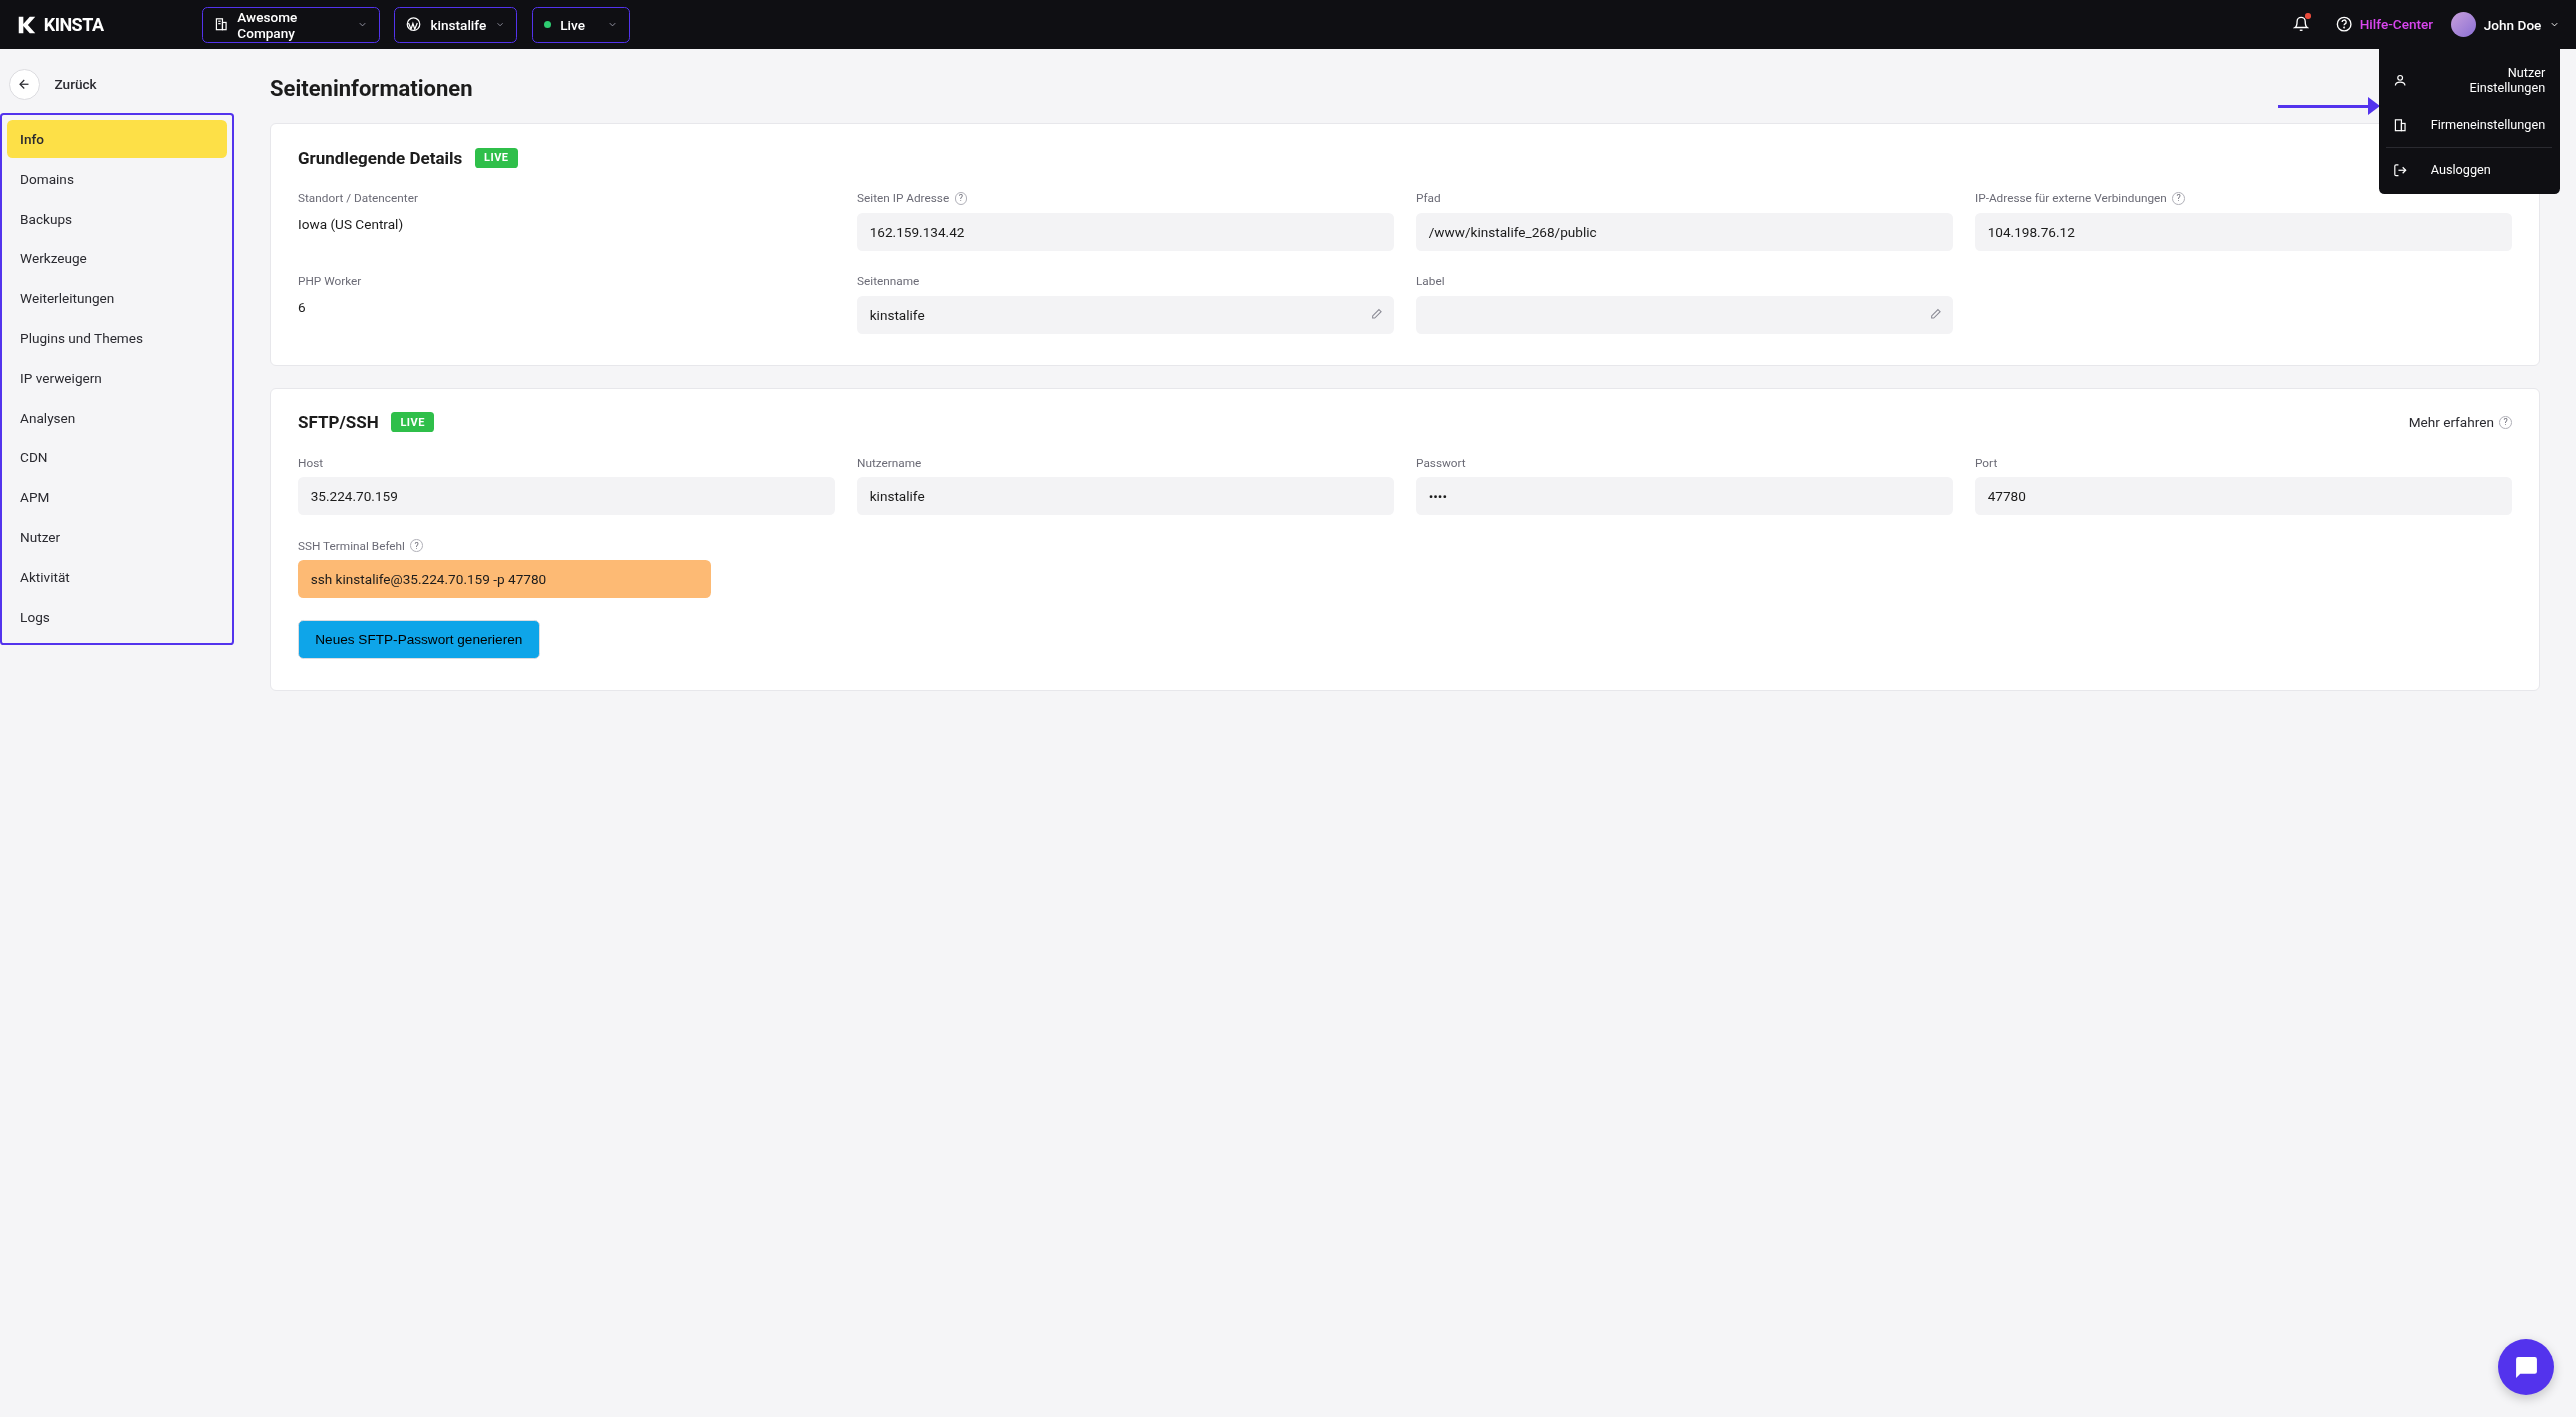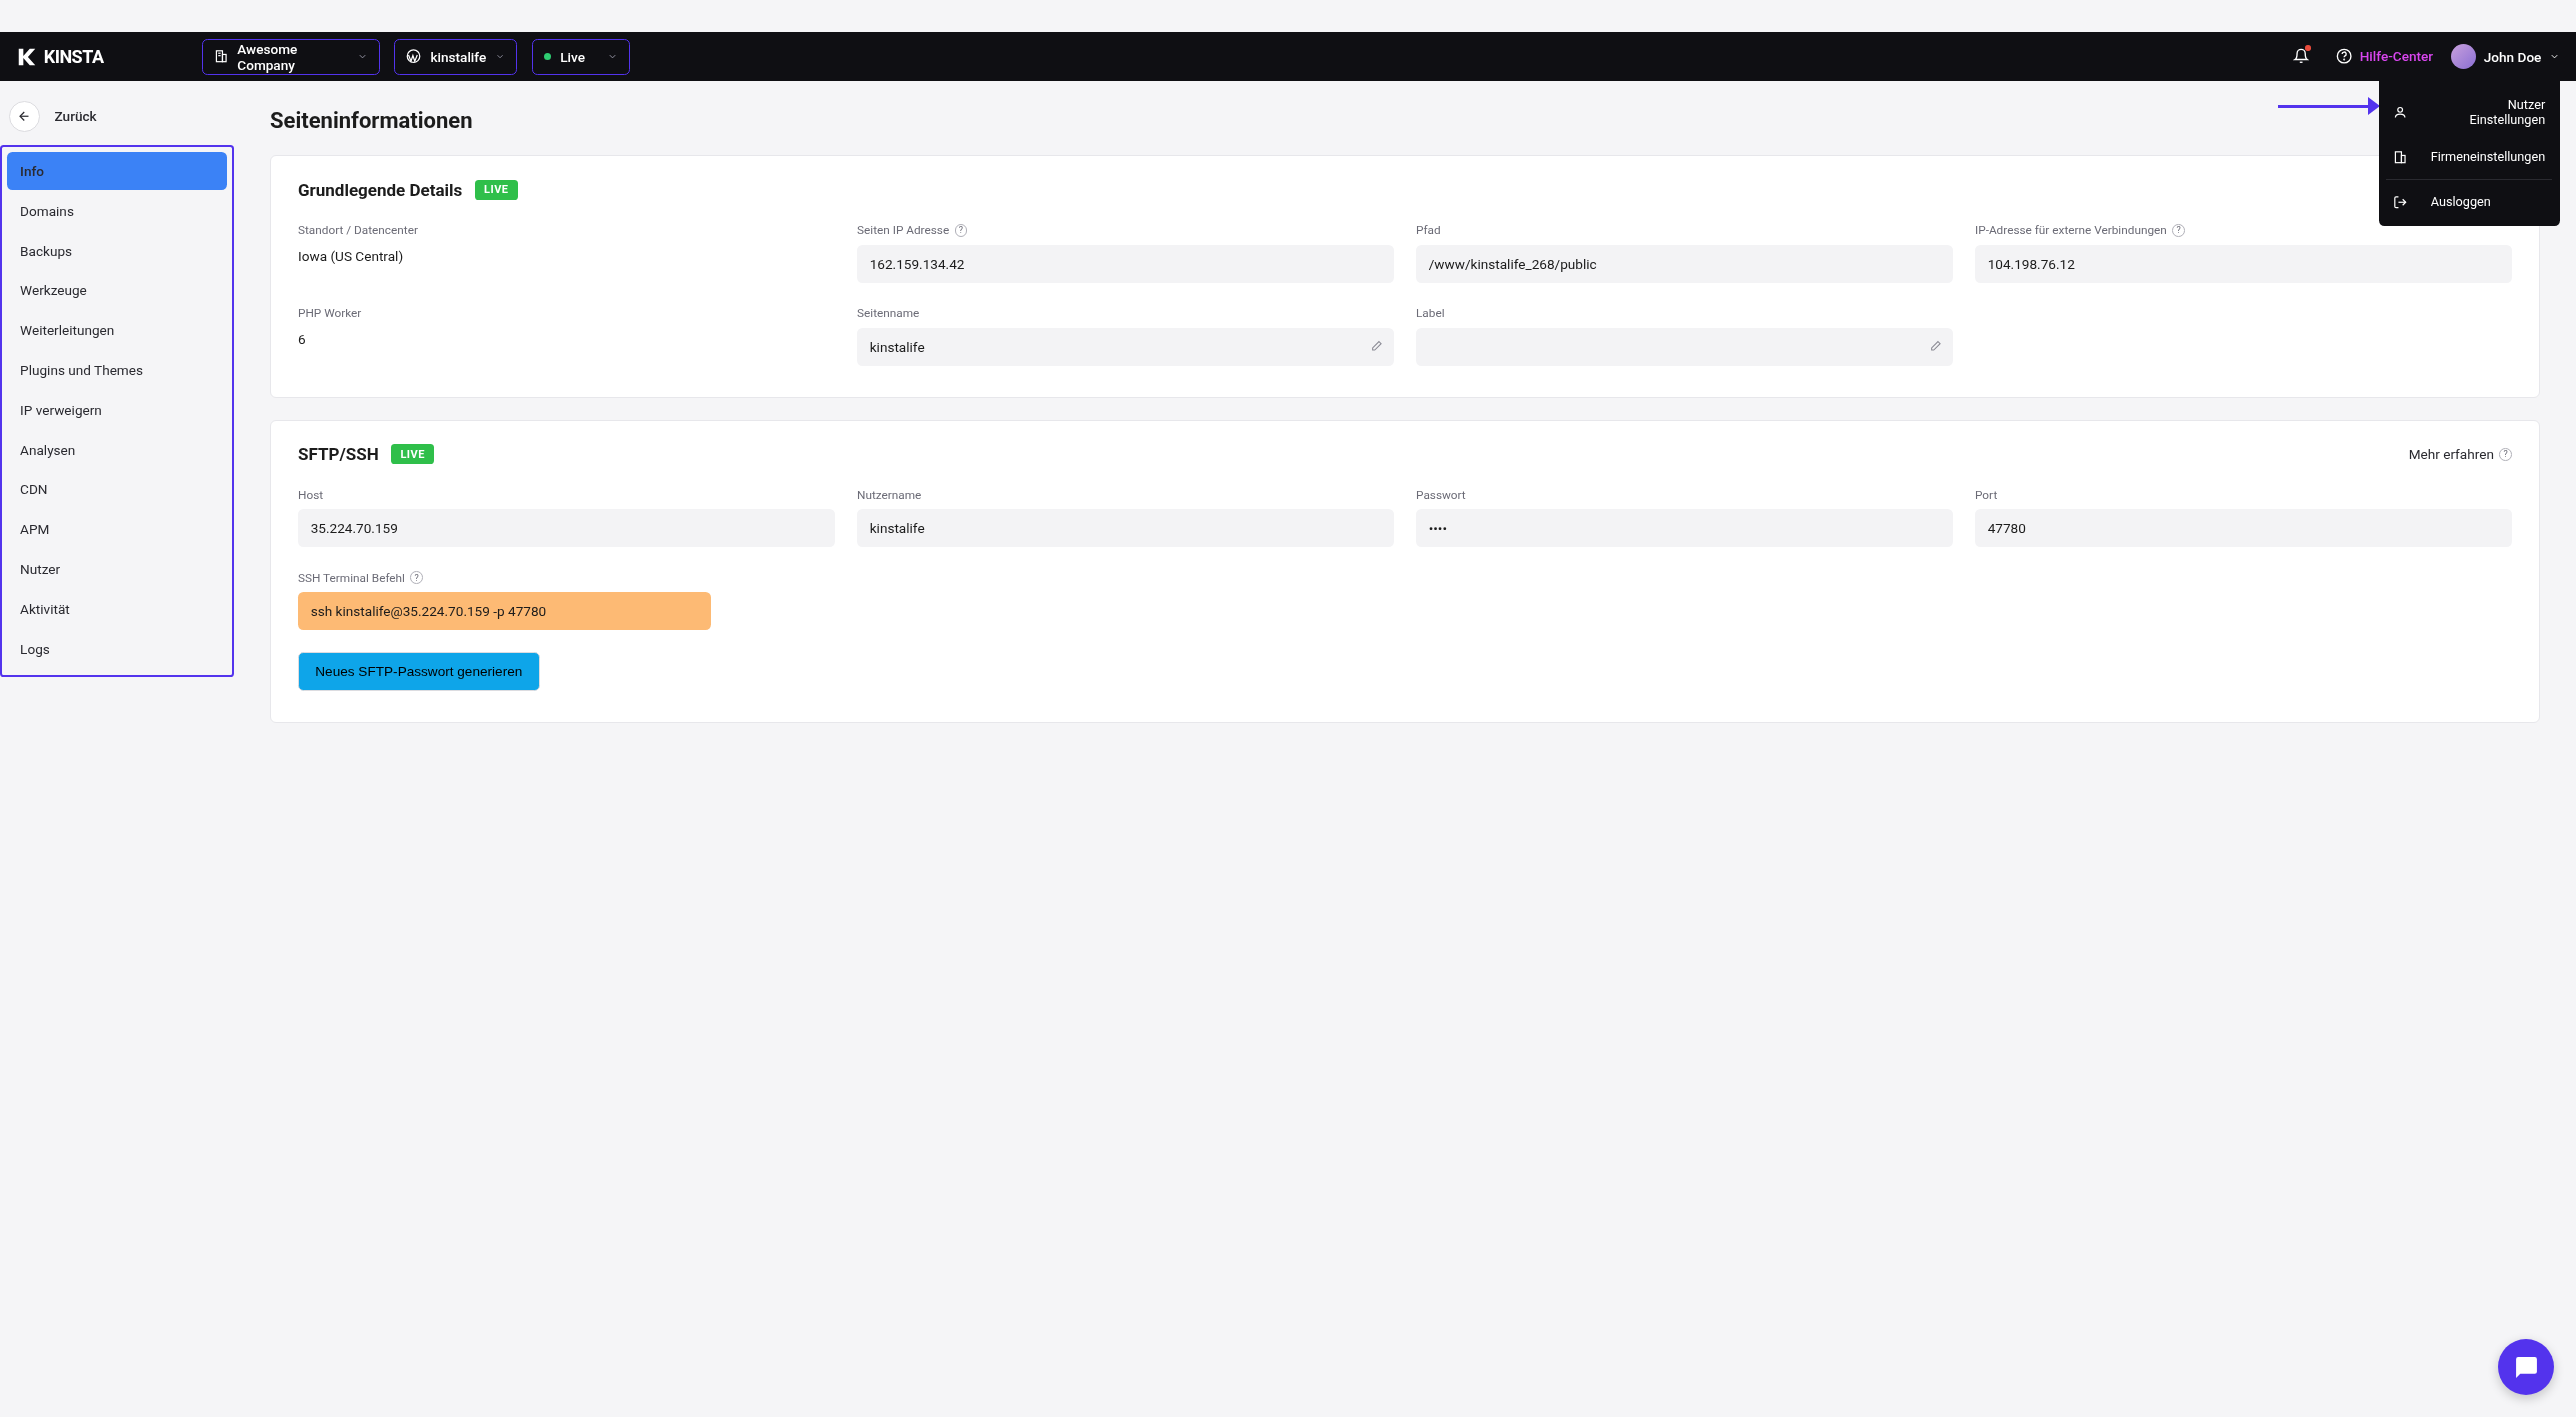--- a/index.html
+++ b/index.html
@@ -1,19 +1,19 @@
 <!DOCTYPE html>
 <html style="font-size:14.5px"><head>
 <meta charset="utf-8">
 <style>
   * { box-sizing: border-box; margin: 0; padding: 0; }
   body { font-family: -apple-system, BlinkMacSystemFont, "Segoe UI", Roboto, Helvetica, Arial, sans-serif; background: #f5f5f7; color: #1c1c1c; }
 
   
-  .header { background: #0f0f13; height: 49px; display: flex; align-items: center; padding: 0 16.3px; gap: 7.3px; position: relative; margin-top: 32px; }
+  .header { background: #0f0f13; height: 49px; display: flex; align-items: center; padding: 0 16.3px; gap: 7.3px; position: relative; }
   .logo { color: #fff; font-weight: 700; font-size: 18px; letter-spacing: -0.5px; display: flex; align-items: center; gap: 5.4px; margin-right: 91px; }
   .logo-mark { width: 22px; height: 22px; }
   .top-selector { display: flex; align-items: center; height: 36px; padding: 0 11px; border: 1.8px solid #5333ed; border-radius: 5.4px; color: #fff; gap: 9px; cursor: pointer; margin-right: 7.3px; }
   .top-selector.company { width: 178px; }
   .top-selector.site { width: 123px; }
   .top-selector.env { width: 98px; }
   .top-selector .lbl { font-size: 13.6px; font-weight: 500; flex: 1; }
   .top-selector .chev { color: #9a9aaa; }
   .env-dot { width: 7.3px; height: 7.3px; border-radius: 50%; background: #2ecc71; }
   .header-spacer { flex: 1; }
@@ -29,21 +29,21 @@
   .dropdown-sep { height: 0.9px; background: #2a2a30; margin: 3.6px 7.3px; }
 
   
   .layout { display: flex; }
   .sidebar-wrap { width: 234px; padding: 7.3px 0 0 0; }
   .back-row { display: flex; align-items: center; gap: 14.5px; padding: 12.7px 9px 12.7px 9px; }
   .back-btn { width: 31px; height: 31px; border-radius: 50%; border: 0.9px solid #dcdce0; display: flex; align-items: center; justify-content: center; cursor: pointer; background: #fff; }
   .back-lbl { font-size: 13.6px; font-weight: 500; color: #2a2a30; }
   .sidebar { border: 2.7px solid #5333ed; border-radius: 3.6px; margin: 0 0 0 0; padding: 5.4px; width: 234px; }
   .nav-item { padding: 11px 12.7px; font-size: 13.6px; color: #2a2a30; cursor: pointer; border-radius: 5.4px; margin-bottom: 1.8px; }
-  .nav-item.active { background: #3b82f6; font-weight: 500; }
+  .nav-item.active { background: #fde047; font-weight: 500; }
 
   .main { flex: 1; padding: 27px 36px; }
   .page-title { font-size: 22px; font-weight: 700; margin-bottom: 22px; }
 
   .card { background: #fff; border: 0.9px solid #e7e7eb; border-radius: 6px; padding: 23.6px 27px 31px 27px; margin-bottom: 22px; }
   .card-head { display: flex; align-items: center; gap: 12.7px; margin-bottom: 23.6px; }
   .card-title { font-size: 17px; font-weight: 700; }
   .live-badge { background: #2fbf4a; color: #fff; font-size: 11px; font-weight: 700; padding: 3.6px 9px; border-radius: 3.6px; letter-spacing: 0.5px; }
   .card-head-spacer { flex: 1; }
   .learn-more { display: flex; align-items: center; gap: 5.4px; font-size: 13.6px; color: #2a2a30; cursor: pointer; }

